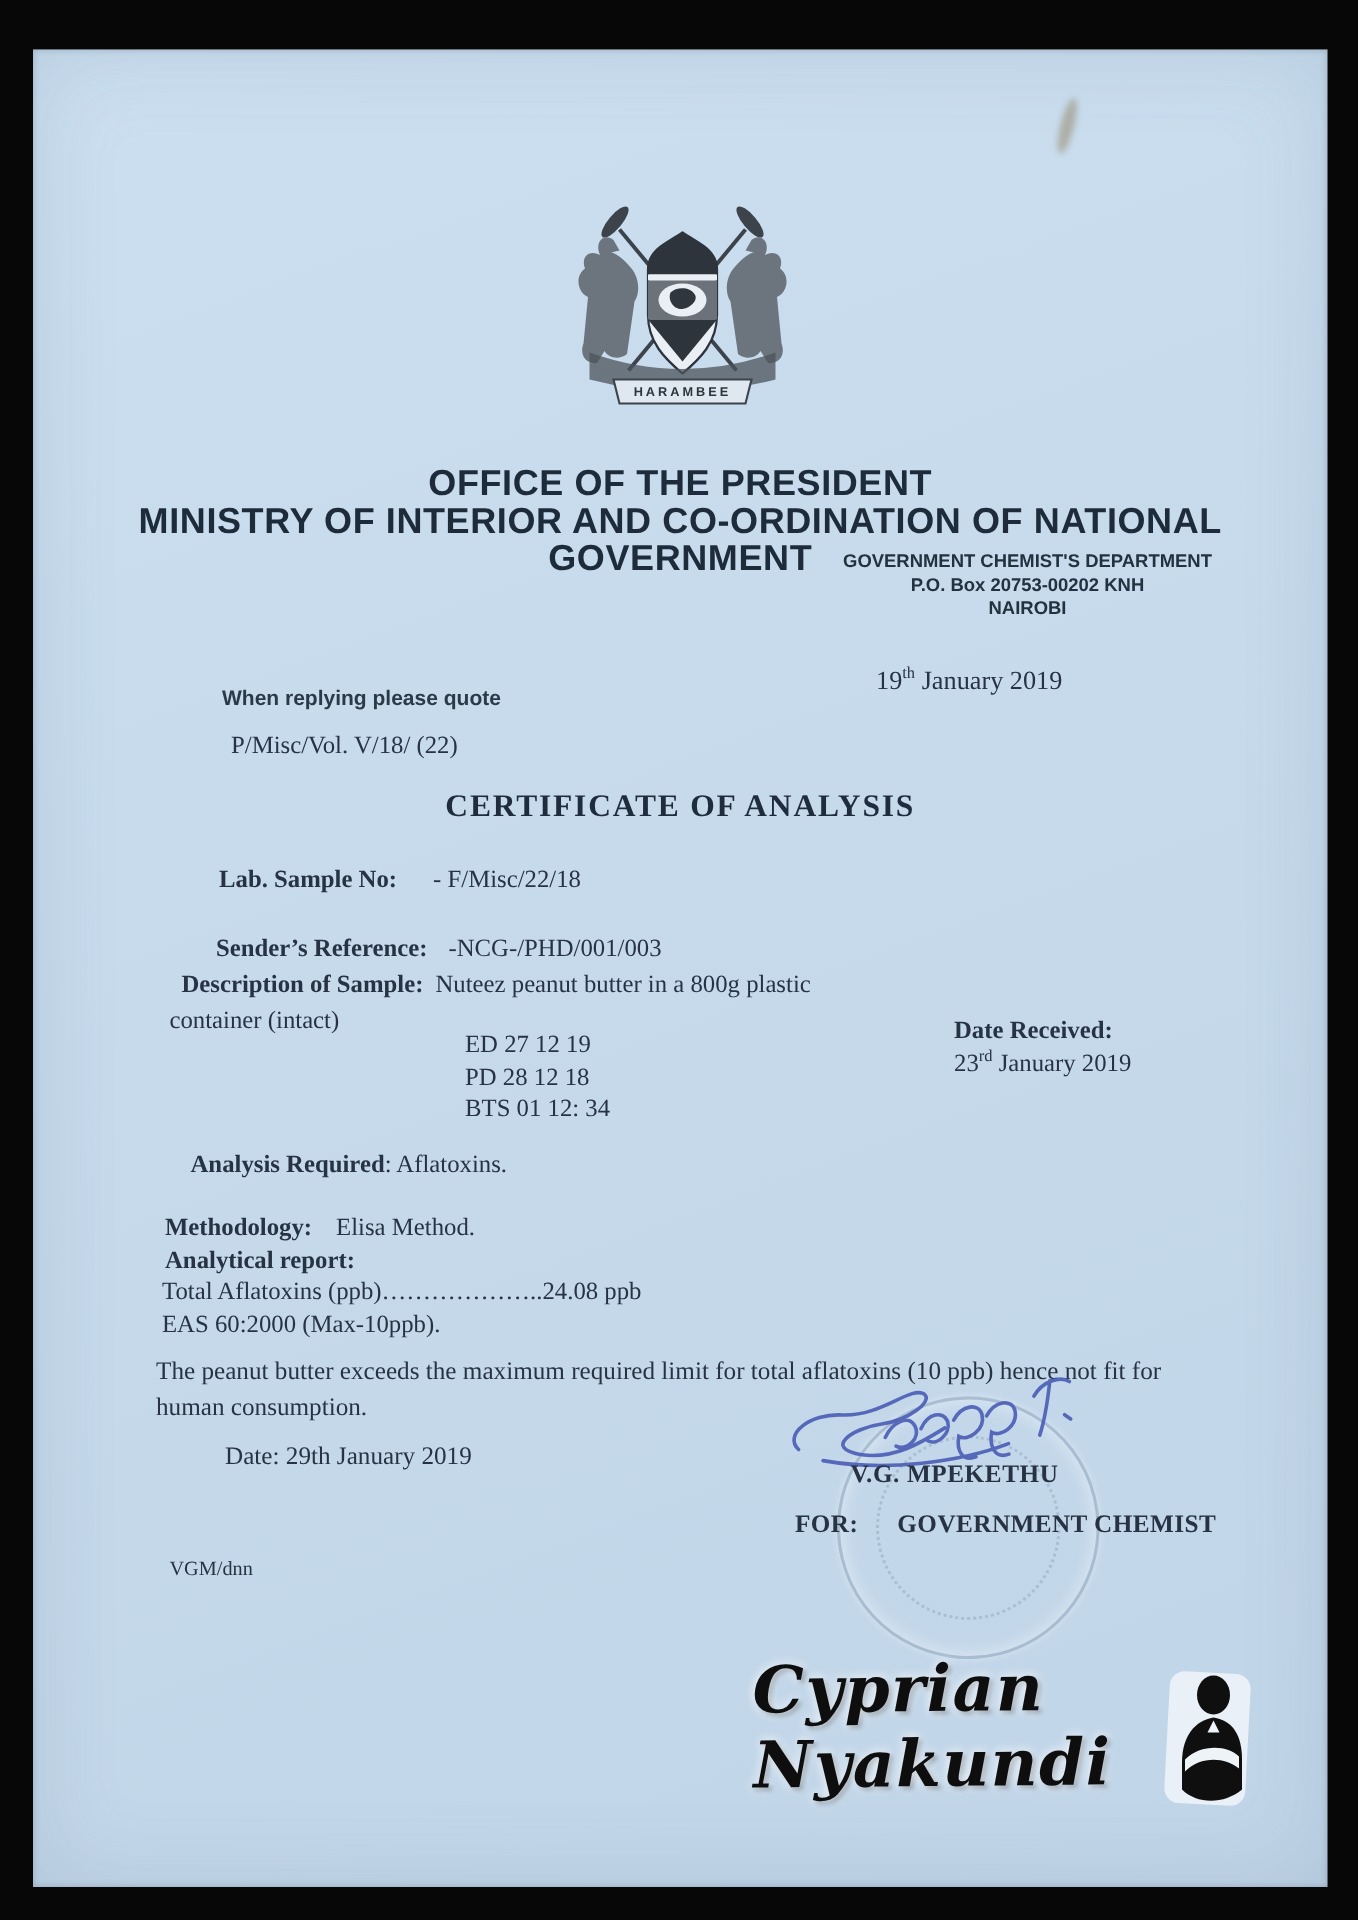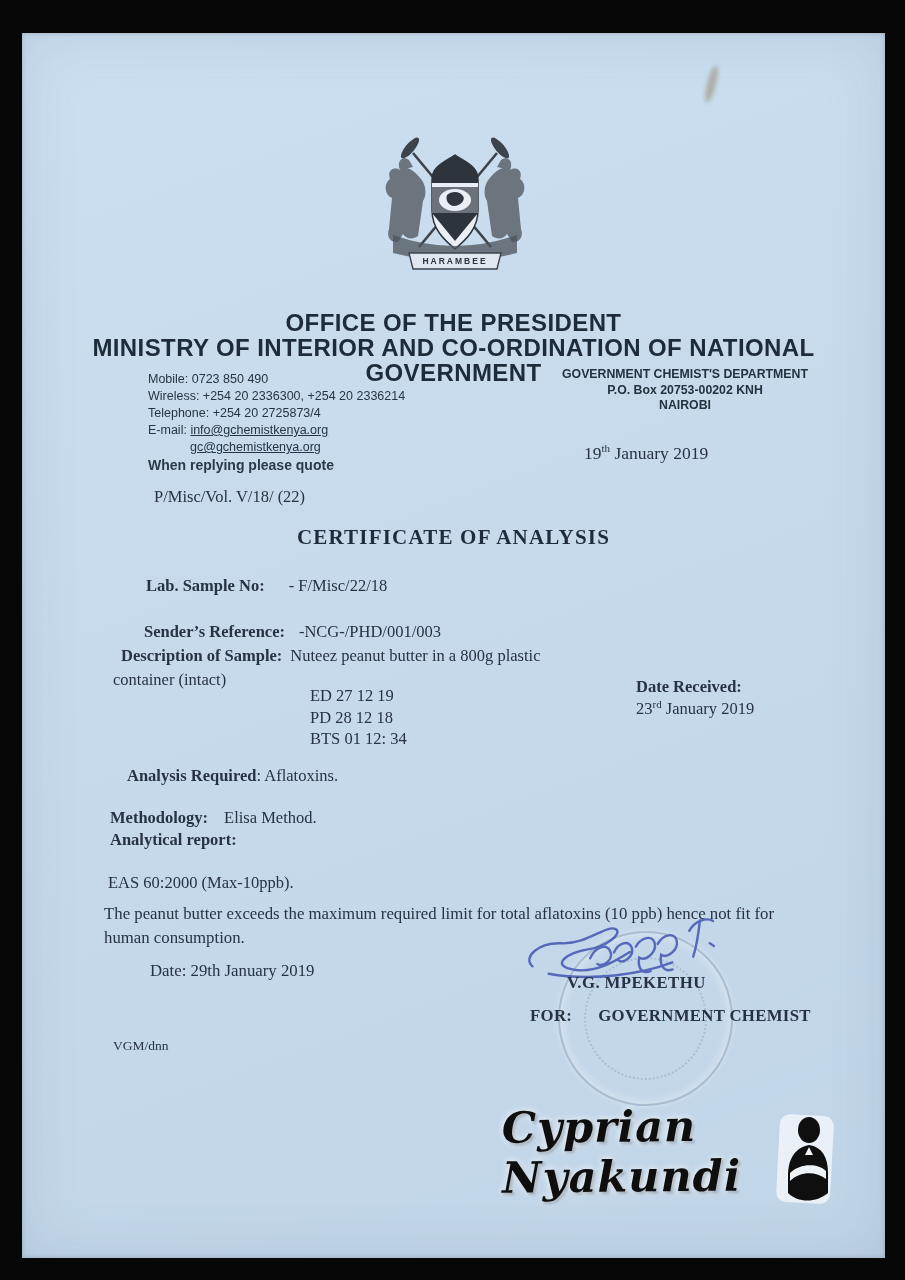--- a/index.html
+++ b/index.html
@@ -108,27 +108,20 @@
     <path d="M46,116 L138,116 L134,132 L50,132 Z" fill="#dfe8f0" stroke="#3d434b" stroke-width="1.4"></path>
     <text x="92" y="127" text-anchor="middle" font-family="Liberation Sans, sans-serif" font-size="8.5" font-weight="bold" letter-spacing="2" fill="#2e343b">HARAMBEE</text>
   </svg>
 
   <div class="abs hdr">
     <div>OFFICE OF THE PRESIDENT</div>
     <div>MINISTRY OF INTERIOR AND CO-ORDINATION OF NATIONAL</div>
     <div>GOVERNMENT</div>
   </div>
 
-  <div class="abs contact">
-    <div>Mobile: 0723 850 490</div>
-    <div>Wireless: +254 20 2336300, +254 20 2336214</div>
-    <div>Telephone: +254 20 2725873/4</div>
-    <div><span>E-mail:</span> <span class="em">info@gchemistkenya.org</span></div>
-    <div><span class="em em2">gc@gchemistkenya.org</span></div>
-  </div>
 
   <div class="abs dept">
     <div>GOVERNMENT CHEMIST'S DEPARTMENT</div>
     <div>P.O. Box 20753-00202 KNH</div>
     <div>NAIROBI</div>
   </div>
 
   <div class="abs reply">When replying please quote</div>
 
   <div class="abs serif letter-date"><span>19</span><sup>th</sup><span> January 2019</span></div>
@@ -162,20 +155,21 @@
     <div><span>23</span><sup>rd</sup><span> January 2019</span></div>
   </div>
 
   <div class="abs serif row-anal">
     <span class="b">Analysis Required</span><span>: Aflatoxins.</span>
   </div>
   <div class="abs serif row-meth">
     <span class="b">Methodology:</span><span class="val">Elisa Method.</span>
   </div>
   <div class="abs serif report-lbl">Analytical report:</div>
+  <div class="abs serif result">Total Aflatoxins (ppb)………………..24.08 ppb</div>
   <div class="abs serif standard">EAS 60:2000 (Max-10ppb).</div>
 
   <div class="abs serif conclusion">The peanut butter exceeds the maximum required limit for total aflatoxins (10 ppb) hence not fit for human consumption.</div>
 
   <div class="abs seal">
     <div class="seal-inner"></div>
   </div>
 
   <svg class="abs signature" viewBox="0 0 215 84">
     <g fill="none" stroke="#4a5cb5" stroke-width="2.4" stroke-linecap="round" opacity="0.9">

